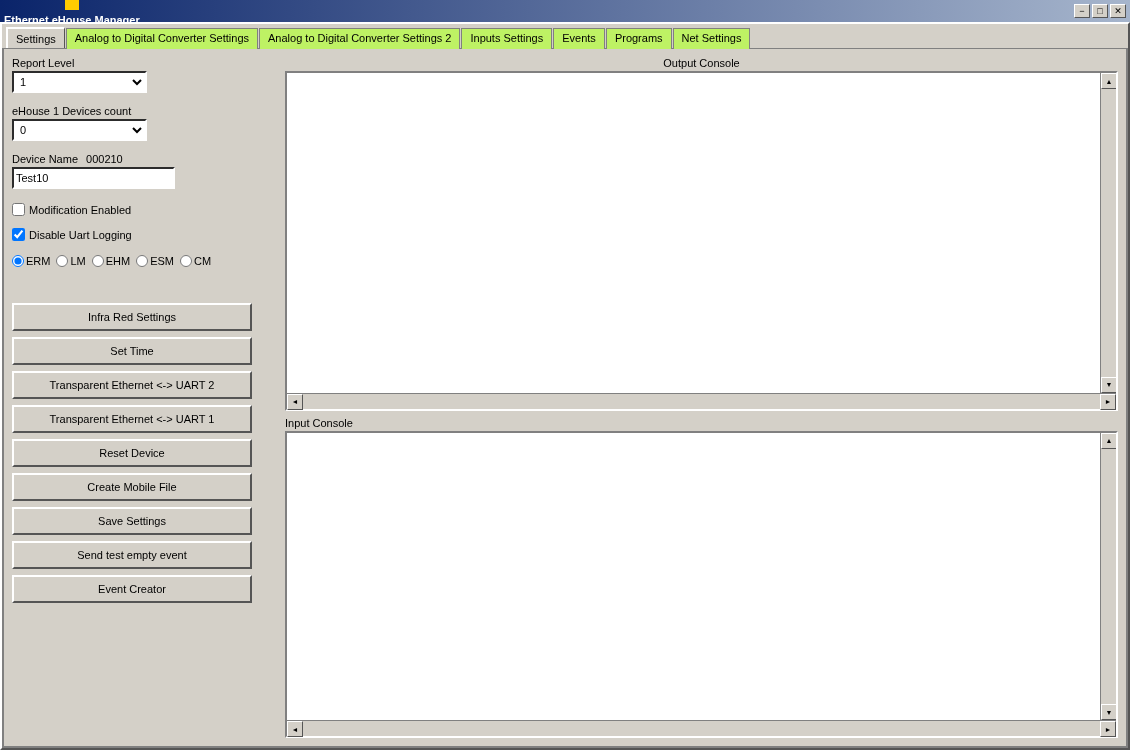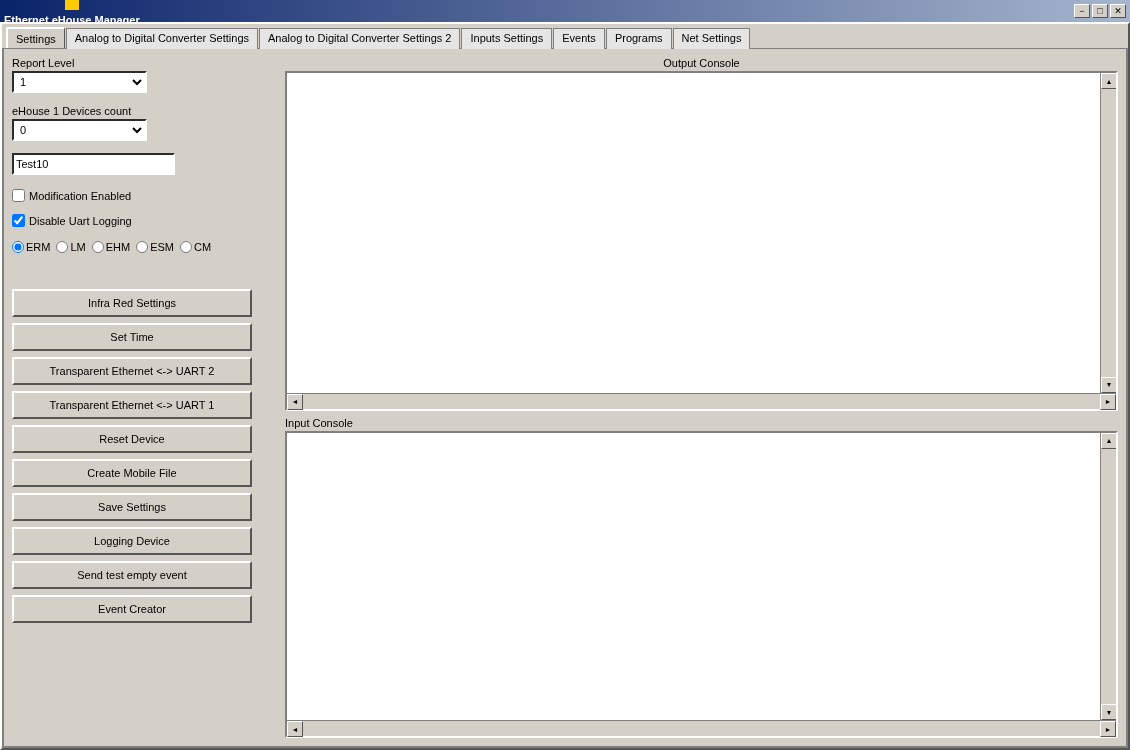--- a/index.html
+++ b/index.html
@@ -71,21 +71,21 @@
 
     
     .tab-bar {
       display: flex;
       padding: 3px 4px 0 4px;
       background: #d4d0c8;
       gap: 1px;
     }
     .tab {
       padding: 3px 8px;
-      background: #e5e5e5;
+      background: #bef264;
       border: 1px solid #808080;
       border-bottom: none;
       cursor: pointer;
       font-size: 11px;
       position: relative;
       top: 1px;
     }
     .tab.active {
       background: #d4d0c8;
       border-top: 2px solid #fff;
@@ -314,20 +314,24 @@
           <option>0</option>
           <option>1</option>
           <option>2</option>
           <option>3</option>
           <option>4</option>
           <option>5</option>
         </select>
       </div>
 
       <div class="field-group">
+        <div class="device-name-row">
+          <span class="field-label">Device Name</span>
+          <span class="field-label">000210</span>
+        </div>
         <input type="text" value="Test10" style="">
       </div>
 
       <div class="checkbox-row">
         <input type="checkbox" style="">
         <label>Modification Enabled</label>
       </div>
 
       <div class="checkbox-row">
         <input type="checkbox" checked="" style="">
@@ -358,21 +362,20 @@
       </div>
 
       <div style="margin-top: 24px; display: flex; flex-direction: column; gap: 6px;">
         <button class="win-btn">Infra Red Settings</button>
         <button class="win-btn">Set Time</button>
         <button class="win-btn">Transparent Ethernet &lt;-&gt; UART 2</button>
         <button class="win-btn">Transparent Ethernet &lt;-&gt; UART 1</button>
         <button class="win-btn">Reset Device</button>
         <button class="win-btn">Create Mobile File</button>
         <button class="win-btn">Save Settings</button>
-        <button class="win-btn">Logging Device</button>
         <button class="win-btn">Send test empty event</button>
         <button class="win-btn">Event Creator</button>
       </div>
 
     </div>
 
     <div class="right-panel">
 
       <div class="console-section output">
         <div class="console-label">Output Console</div>

